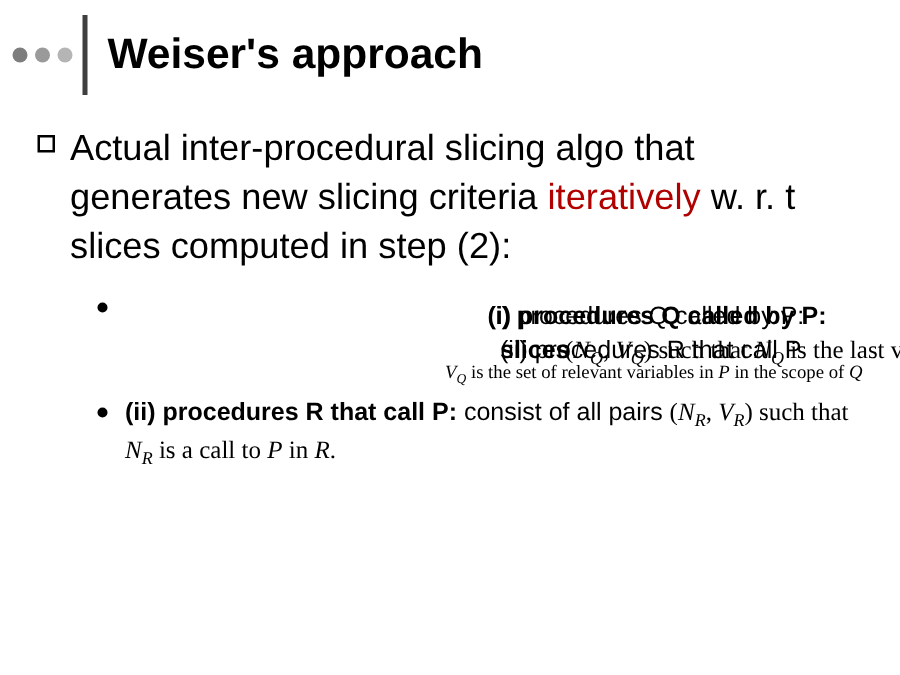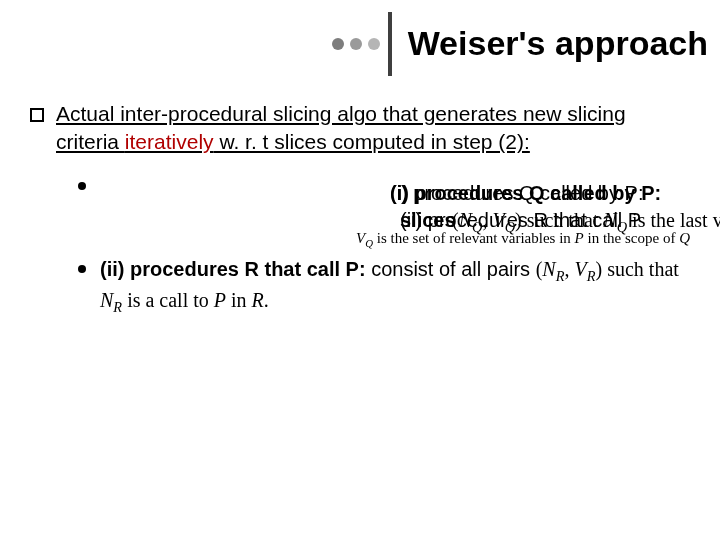--- a/index.html
+++ b/index.html
@@ -15,24 +15,23 @@
   .slide {
     position: relative;
     width: 720px;
     height: 540px;
     box-sizing: border-box;
   }
   .header {
     position: absolute;
     top: 22px;
     left: 10px;
-    right: 12px;
+    right: 36px;
     display: flex;
     align-items: center;
-    justify-content: flex-end;
   }
   .dots {
     display: flex;
     align-items: center;
     gap: 6px;
     margin-right: 8px;
   }
   .dot {
     width: 12px;
     height: 12px;
@@ -58,23 +57,22 @@
   }
   .body {
     position: absolute;
     top: 100px;
     left: 30px;
     right: 30px;
   }
   .top-item {
     display: flex;
     align-items: flex-start;
-    font-size: 21px;
+    font-size: 29px;
     line-height: 1.35;
-    text-decoration: underline;
   }
   .hollow-bullet {
     display: inline-block;
     width: 10px;
     height: 10px;
     border: 2px solid #000;
     margin-top: 8px;
     margin-right: 12px;
     flex: 0 0 auto;
   }

